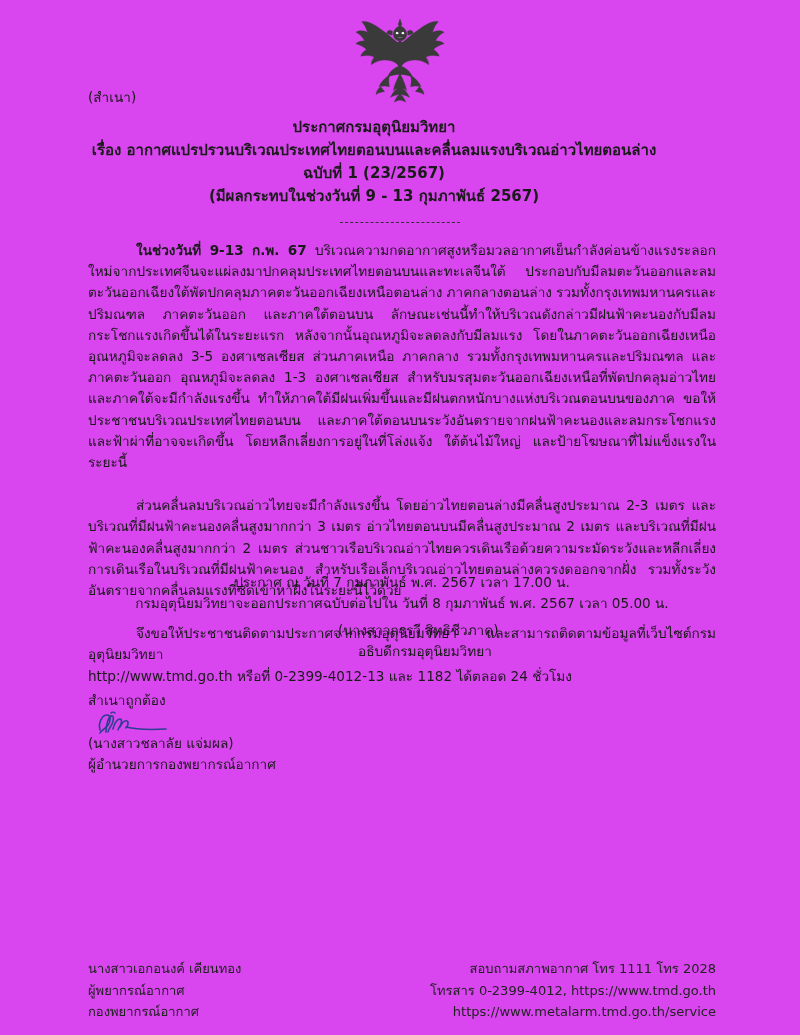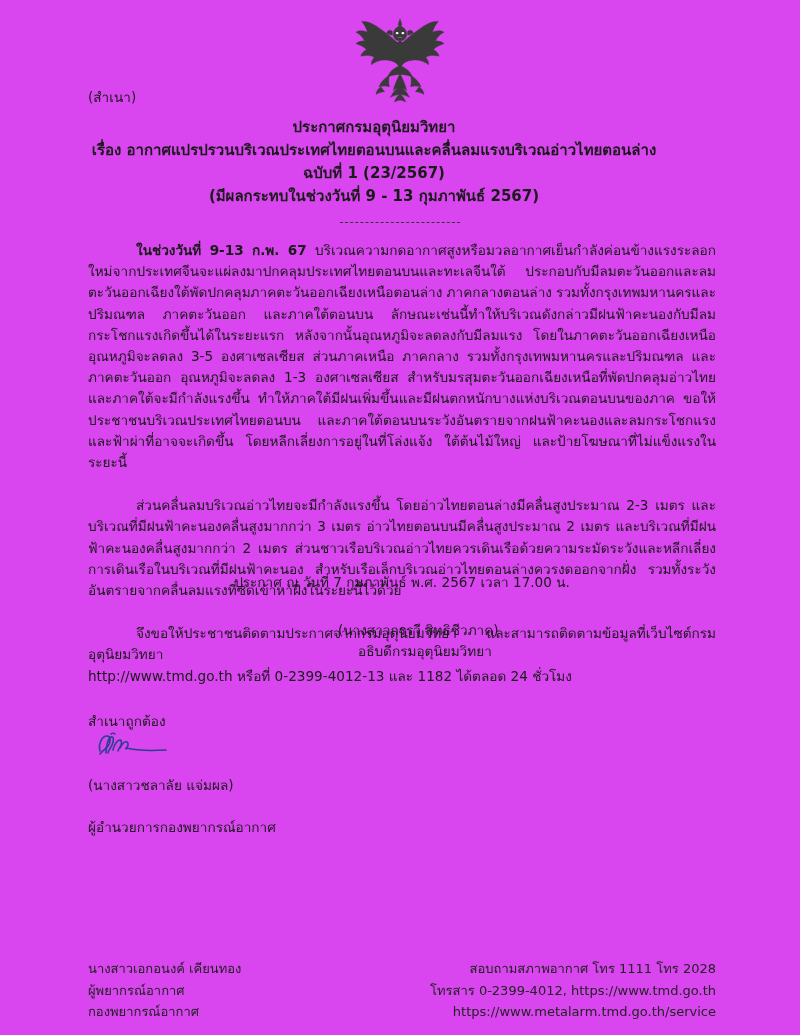--- a/index.html
+++ b/index.html
@@ -140,21 +140,21 @@
   .sign-name-gap { display: inline-block; width: 22px; }
 
   
   .cert-block {
     position: absolute;
     left: 88px;
     top: 690px;
     font-size: 13.6px;
     line-height: 21px;
   }
-  .cert-line { white-space: nowrap; margin-top: 21px; }
+  .cert-line { white-space: nowrap; }
   .signature-ink {
     height: 26px;
     width: 120px;
     position: relative;
     margin: -1px 0 -3px 4px;
   }
   .signature-ink svg {
     display: block;
     overflow: visible;
   }
@@ -259,20 +259,21 @@
     <p class="para indent"><span class="lead">ในช่วงวันที่ 9-13 ก.พ. 67 </span><span>บริเวณความกดอากาศสูงหรือมวลอากาศเย็นกำลังค่อนข้างแรงระลอกใหม่จากประเทศจีนจะแผ่ลงมาปกคลุมประเทศไทยตอนบนและทะเลจีนใต้ ประกอบกับมีลมตะวันออกและลมตะวันออกเฉียงใต้พัดปกคลุมภาคตะวันออกเฉียงเหนือตอนล่าง ภาคกลางตอนล่าง รวมทั้งกรุงเทพมหานครและปริมณฑล ภาคตะวันออก และภาคใต้ตอนบน ลักษณะเช่นนี้ทำให้บริเวณดังกล่าวมีฝนฟ้าคะนองกับมีลมกระโชกแรงเกิดขึ้นได้ในระยะแรก หลังจากนั้นอุณหภูมิจะลดลงกับมีลมแรง โดยในภาคตะวันออกเฉียงเหนืออุณหภูมิจะลดลง 3-5 องศาเซลเซียส ส่วนภาคเหนือ ภาคกลาง รวมทั้งกรุงเทพมหานครและปริมณฑล และภาคตะวันออก อุณหภูมิจะลดลง 1-3 องศาเซลเซียส สำหรับมรสุมตะวันออกเฉียงเหนือที่พัดปกคลุมอ่าวไทยและภาคใต้จะมีกำลังแรงขึ้น ทำให้ภาคใต้มีฝนเพิ่มขึ้นและมีฝนตกหนักบางแห่งบริเวณตอนบนของภาค ขอให้ประชาชนบริเวณประเทศไทยตอนบน และภาคใต้ตอนบนระวังอันตรายจากฝนฟ้าคะนองและลมกระโชกแรง และฟ้าผ่าที่อาจจะเกิดขึ้น โดยหลีกเลี่ยงการอยู่ในที่โล่งแจ้ง ใต้ต้นไม้ใหญ่ และป้ายโฆษณาที่ไม่แข็งแรงในระยะนี้</span></p>
     <div class="para-gap"></div>
     <p class="para indent">ส่วนคลื่นลมบริเวณอ่าวไทยจะมีกำลังแรงขึ้น โดยอ่าวไทยตอนล่างมีคลื่นสูงประมาณ 2-3 เมตร และบริเวณที่มีฝนฟ้าคะนองคลื่นสูงมากกว่า 3 เมตร อ่าวไทยตอนบนมีคลื่นสูงประมาณ 2 เมตร และบริเวณที่มีฝนฟ้าคะนองคลื่นสูงมากกว่า 2 เมตร ส่วนชาวเรือบริเวณอ่าวไทยควรเดินเรือด้วยความระมัดระวังและหลีกเลี่ยงการเดินเรือในบริเวณที่มีฝนฟ้าคะนอง สำหรับเรือเล็กบริเวณอ่าวไทยตอนล่างควรงดออกจากฝั่ง รวมทั้งระวังอันตรายจากคลื่นลมแรงที่ซัดเข้าหาฝั่งในระยะนี้ไว้ด้วย</p>
     <div class="para-gap"></div>
     <p class="para indent">จึงขอให้ประชาชนติดตามประกาศจากกรมอุตุนิยมวิทยา และสามารถติดตามข้อมูลที่เว็บไซต์กรมอุตุนิยมวิทยา</p>
     <div class="contact-line">http://www.tmd.go.th หรือที่ 0-2399-4012-13 และ 1182 ได้ตลอด 24 ชั่วโมง</div>
   </div>
 
   <div class="issued">
     <div class="ln">ประกาศ ณ วันที่ 7 กุมภาพันธ์ พ.ศ. 2567 เวลา 17.00 น.</div>
+    <div class="ln">กรมอุตุนิยมวิทยาจะออกประกาศฉบับต่อไปใน วันที่ 8 กุมภาพันธ์ พ.ศ. 2567 เวลา 05.00 น.</div>
   </div>
 
   <div class="sign-block">
     <div class="sign-row r2">(นางสาวกรรวี  สิทธิชีวภาค)</div>
     <div class="sign-row r3">อธิบดีกรมอุตุนิยมวิทยา</div>
   </div>
 
   <div class="cert-block">
     <div class="cert-line">สำเนาถูกต้อง</div>
     <div class="signature-ink">

